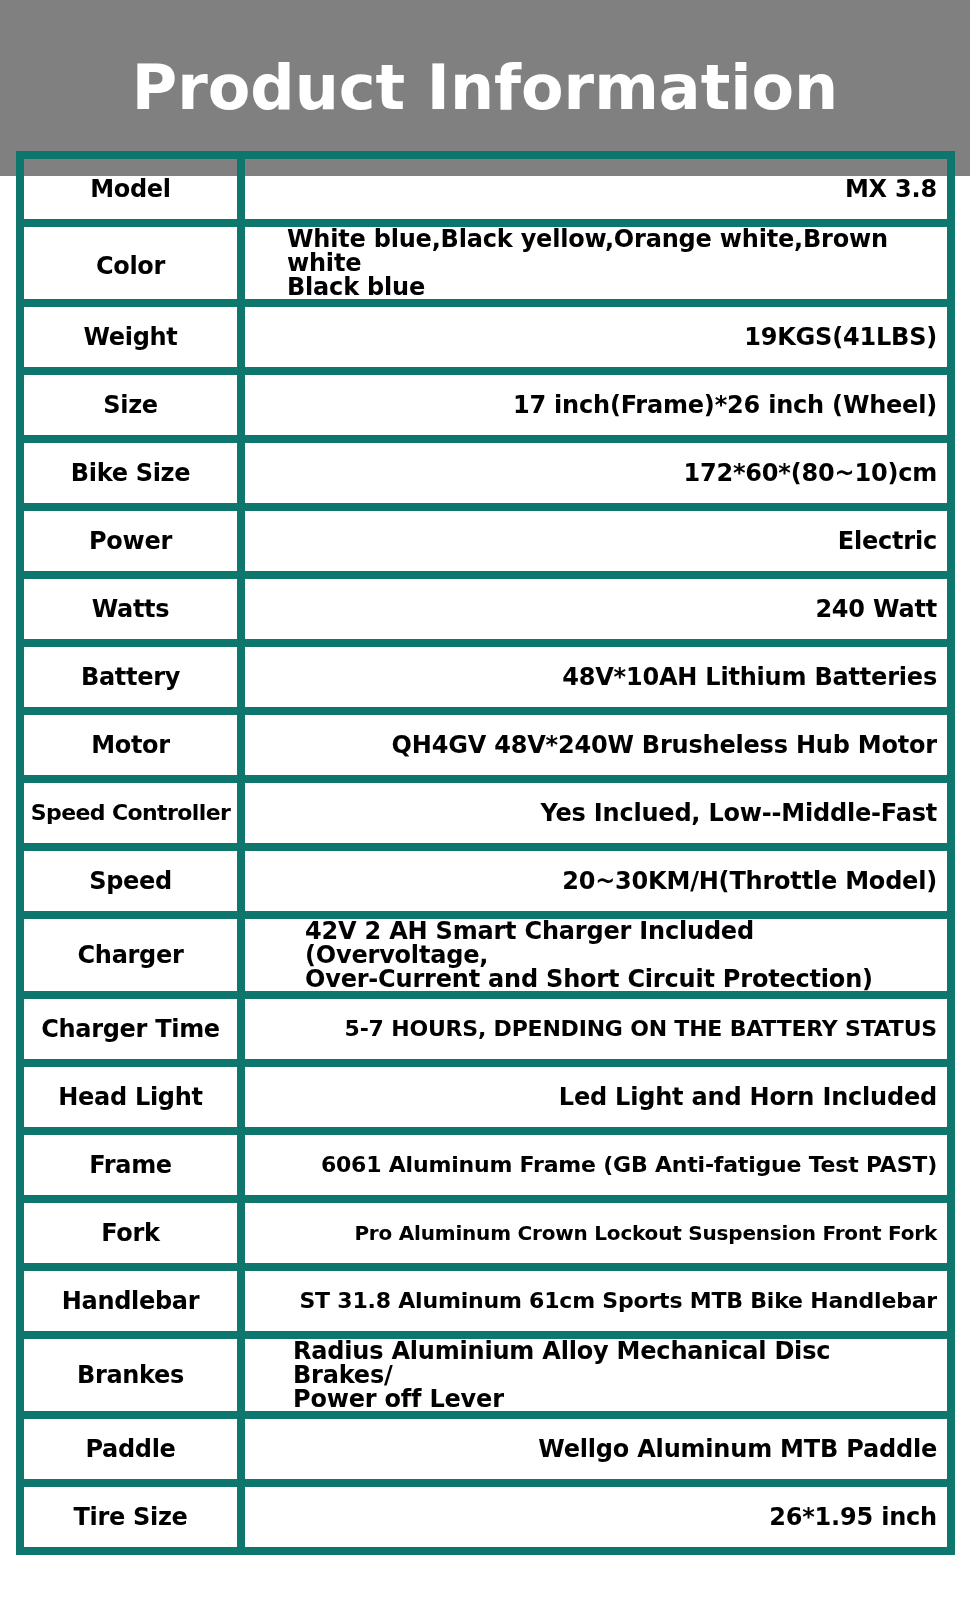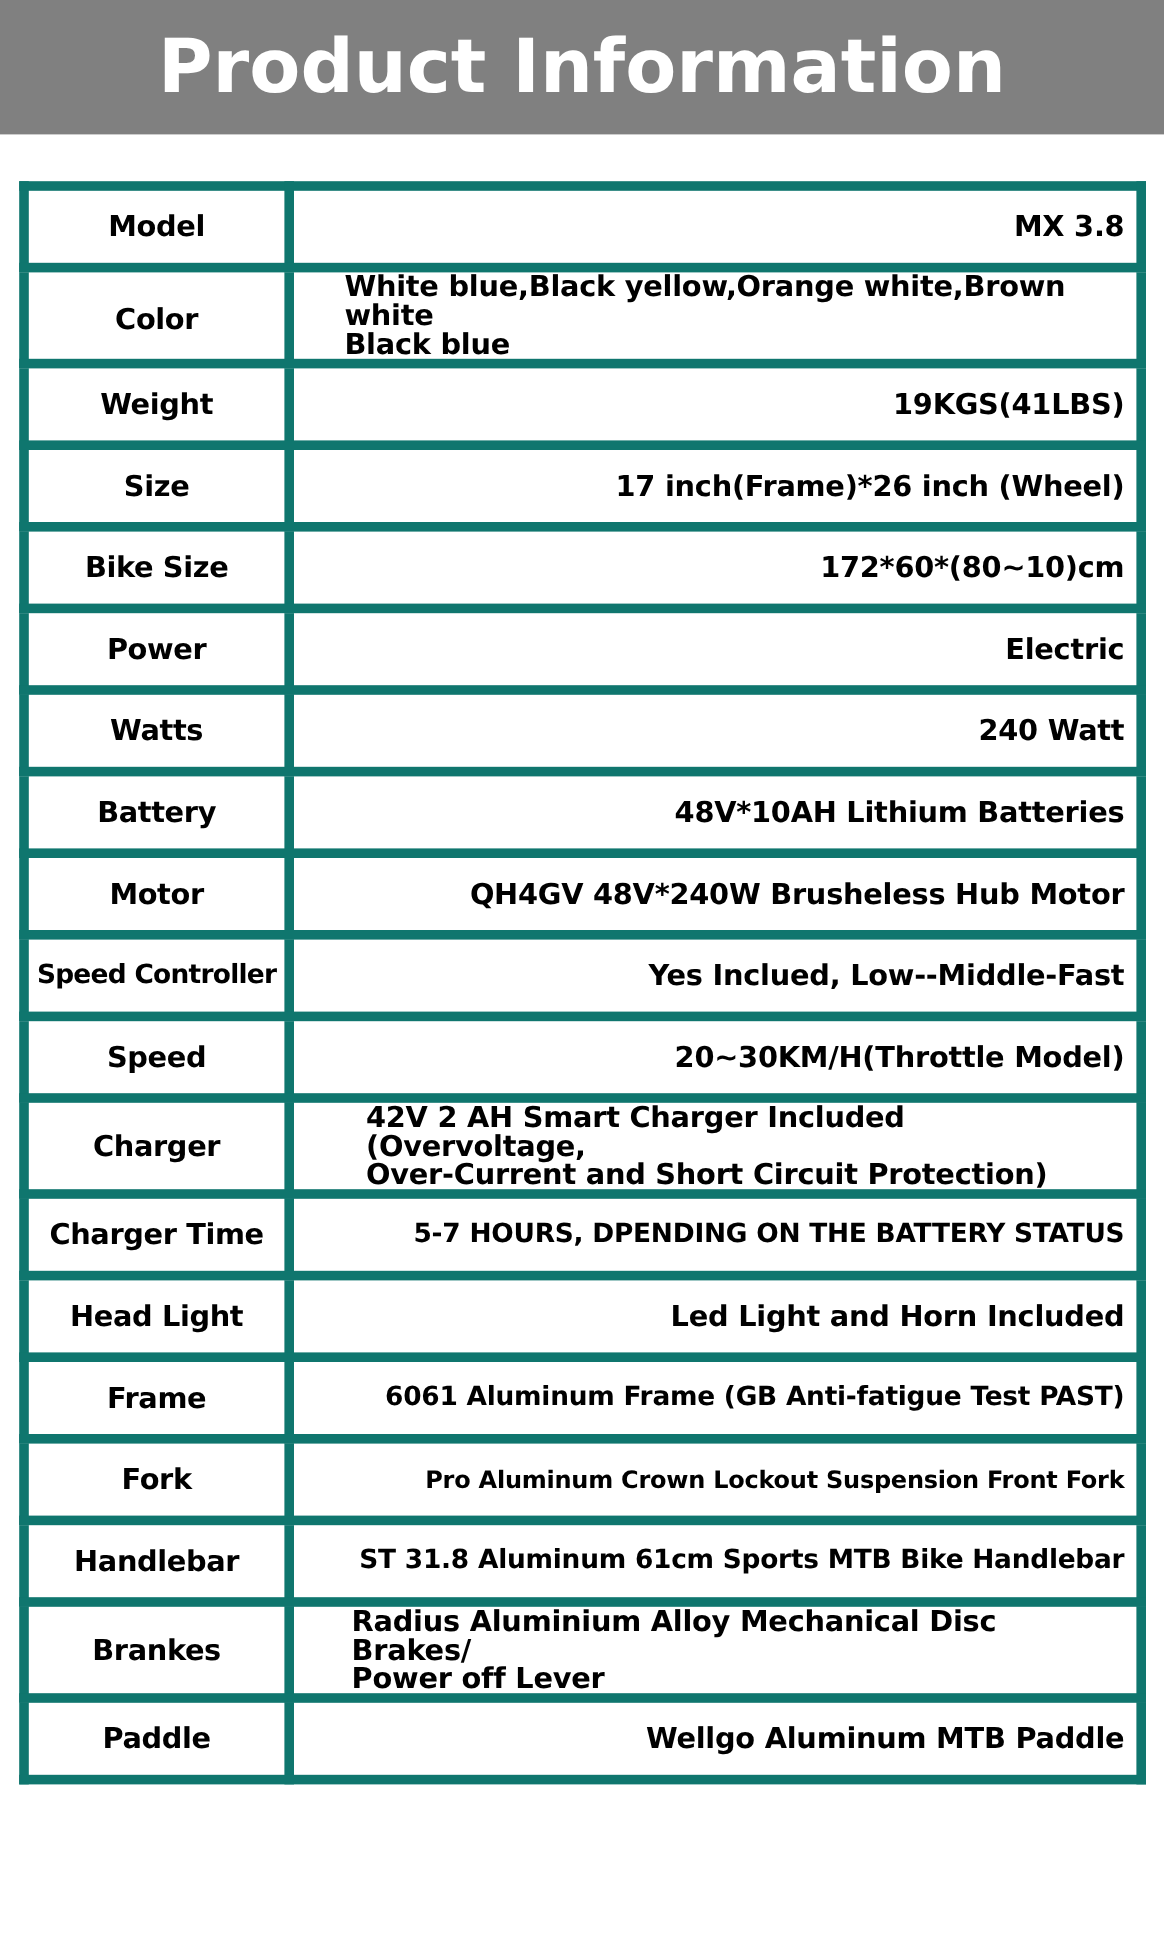--- a/index.html
+++ b/index.html
@@ -13,21 +13,21 @@
       position: relative;
       overflow: hidden;
       font-family: "DejaVu Sans", "Liberation Sans", sans-serif;
       color: #000;
     }
     .header {
       position: absolute;
       left: 0;
       top: 0;
       width: 970px;
-      height: 112px;
+      height: 176px;
       background: #808080;
       display: flex;
       align-items: center;
       justify-content: center;
     }
     .header-title {
       color: #ffffff;
       font-family: "DejaVu Sans", sans-serif;
       font-weight: bold;
       font-size: 62px;
@@ -161,14 +161,18 @@
       <td class="label">Brankes</td>
       <td class="value multi pad-brakes">
         <span class="line">Radius Aluminium Alloy Mechanical Disc Brakes/</span>
         <span class="line">Power off  Lever</span>
       </td>
     </tr>
     <tr>
       <td class="label">Paddle</td>
       <td class="value">Wellgo Aluminum MTB Paddle</td>
     </tr>
+    <tr>
+      <td class="label">Tire Size</td>
+      <td class="value">26*1.95 inch</td>
+    </tr>
   </tbody>
 </table>
 
 </body></html>

